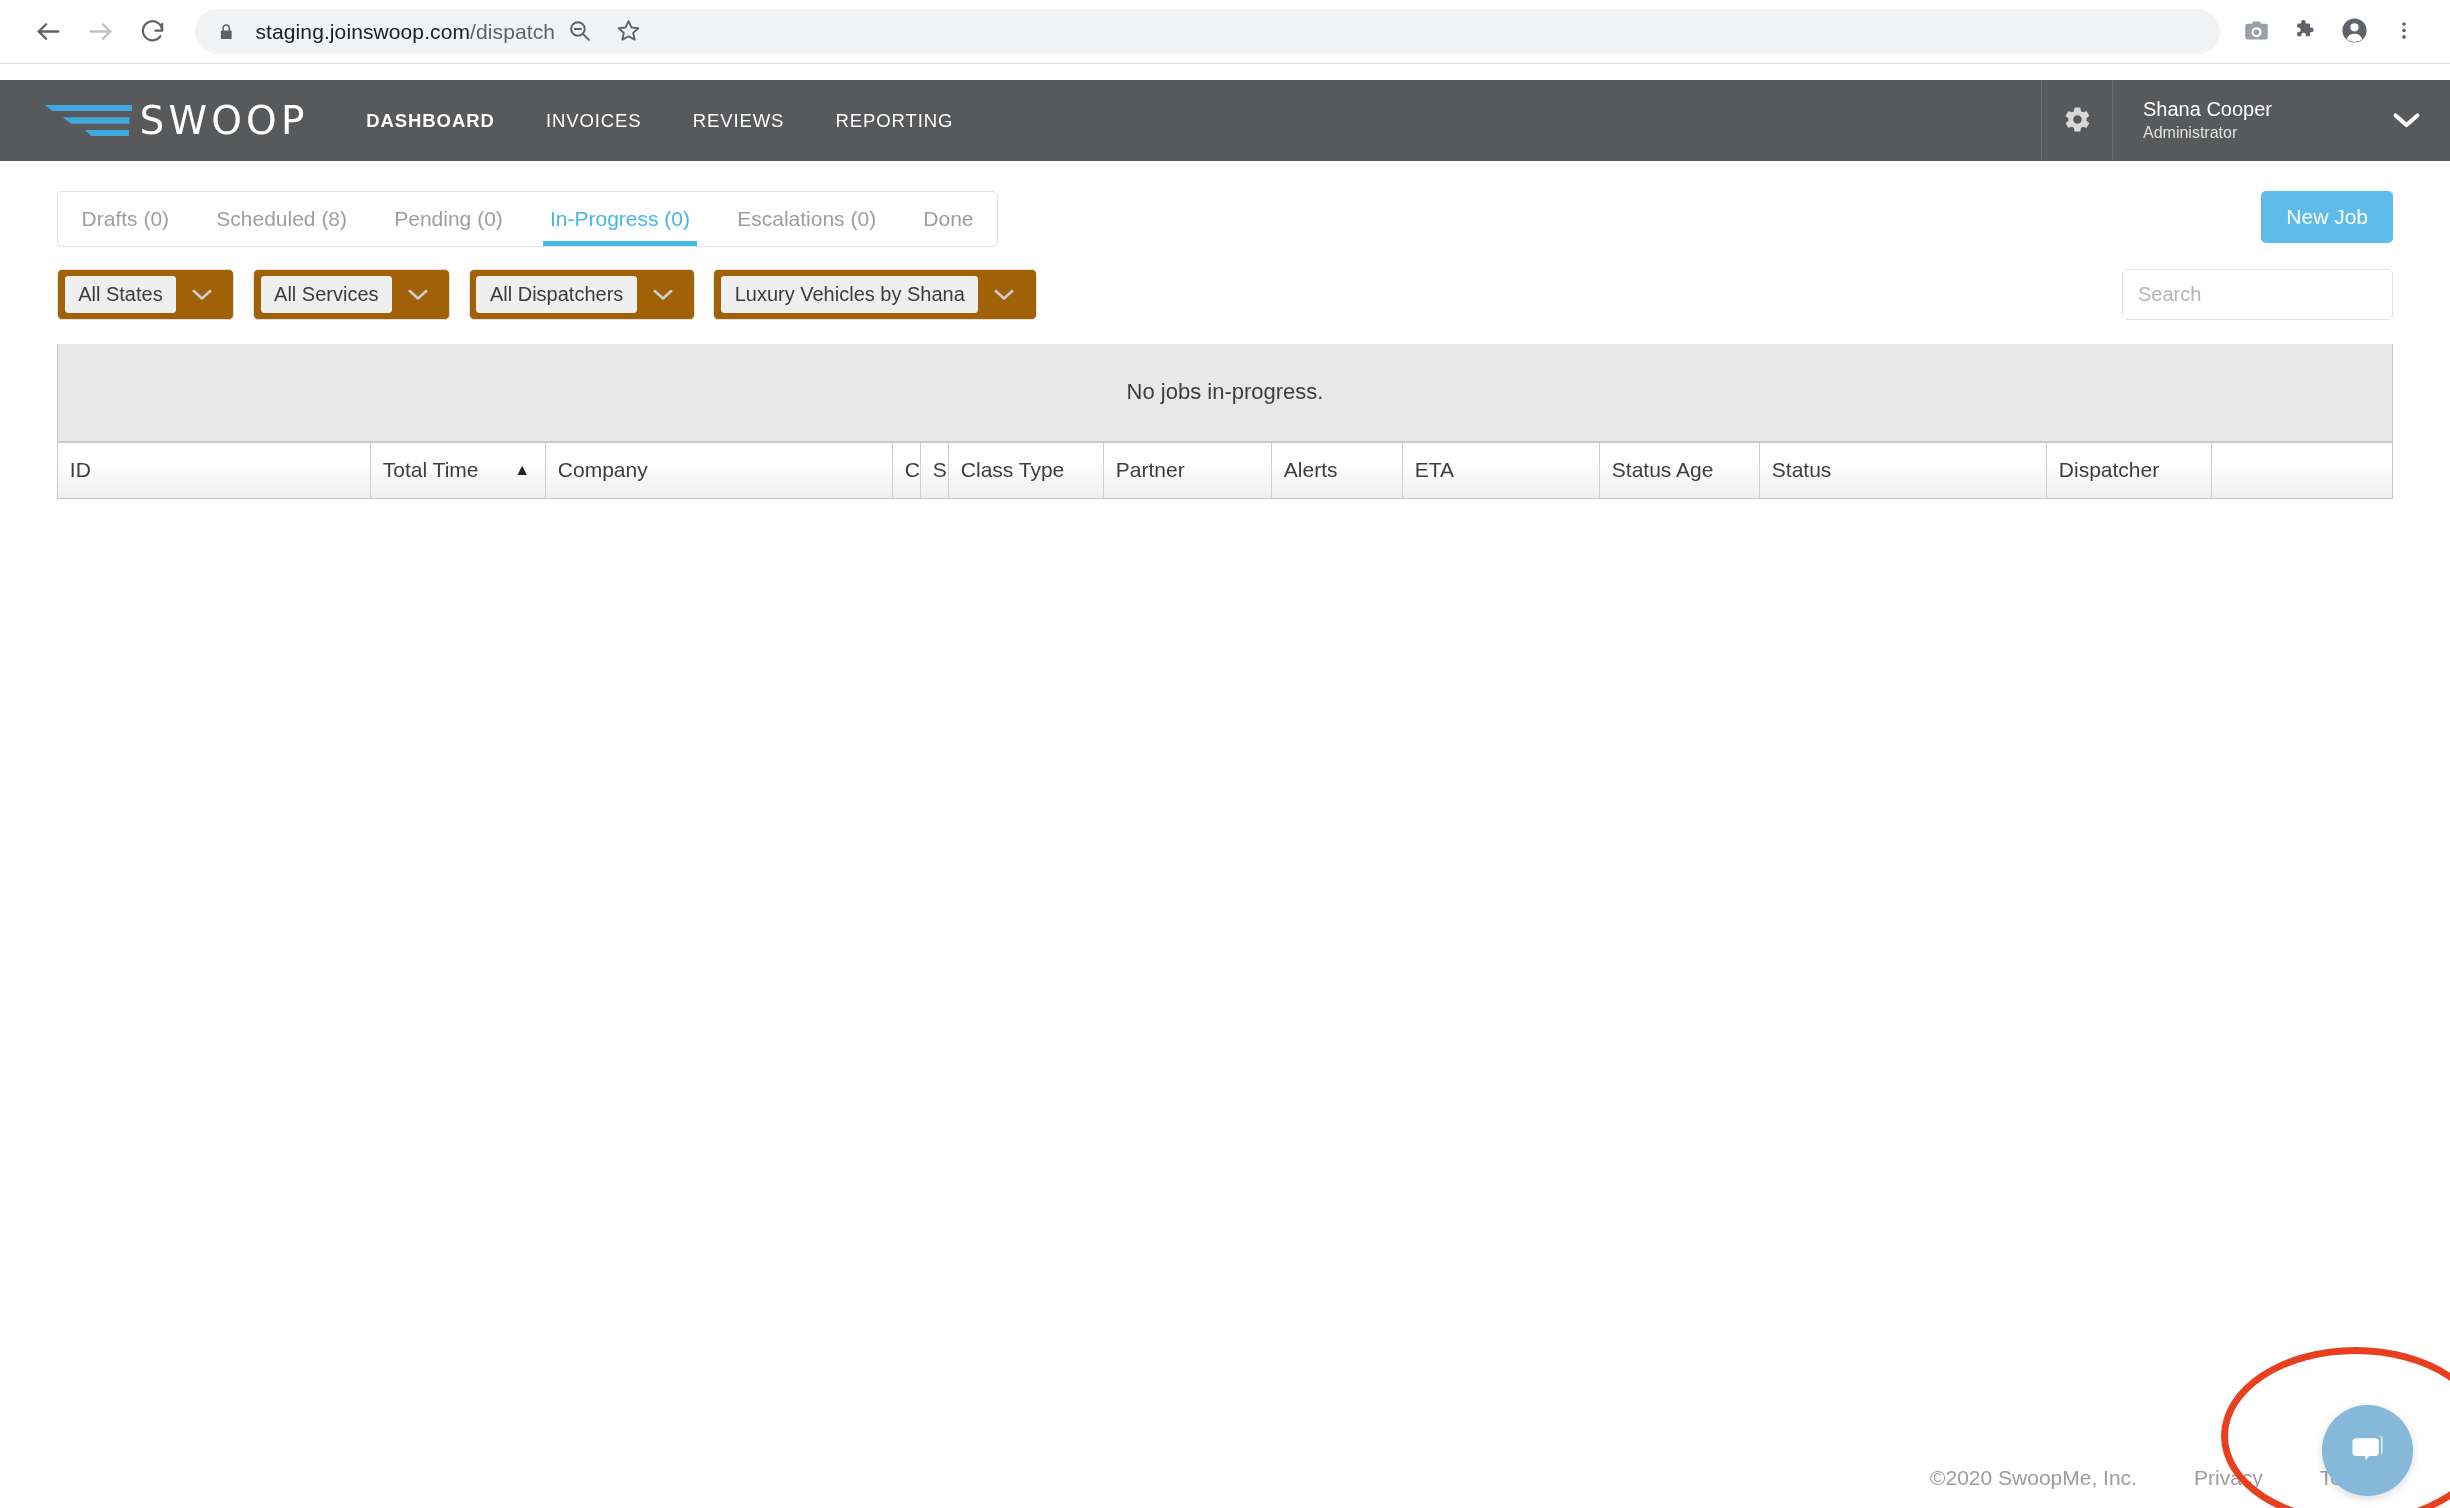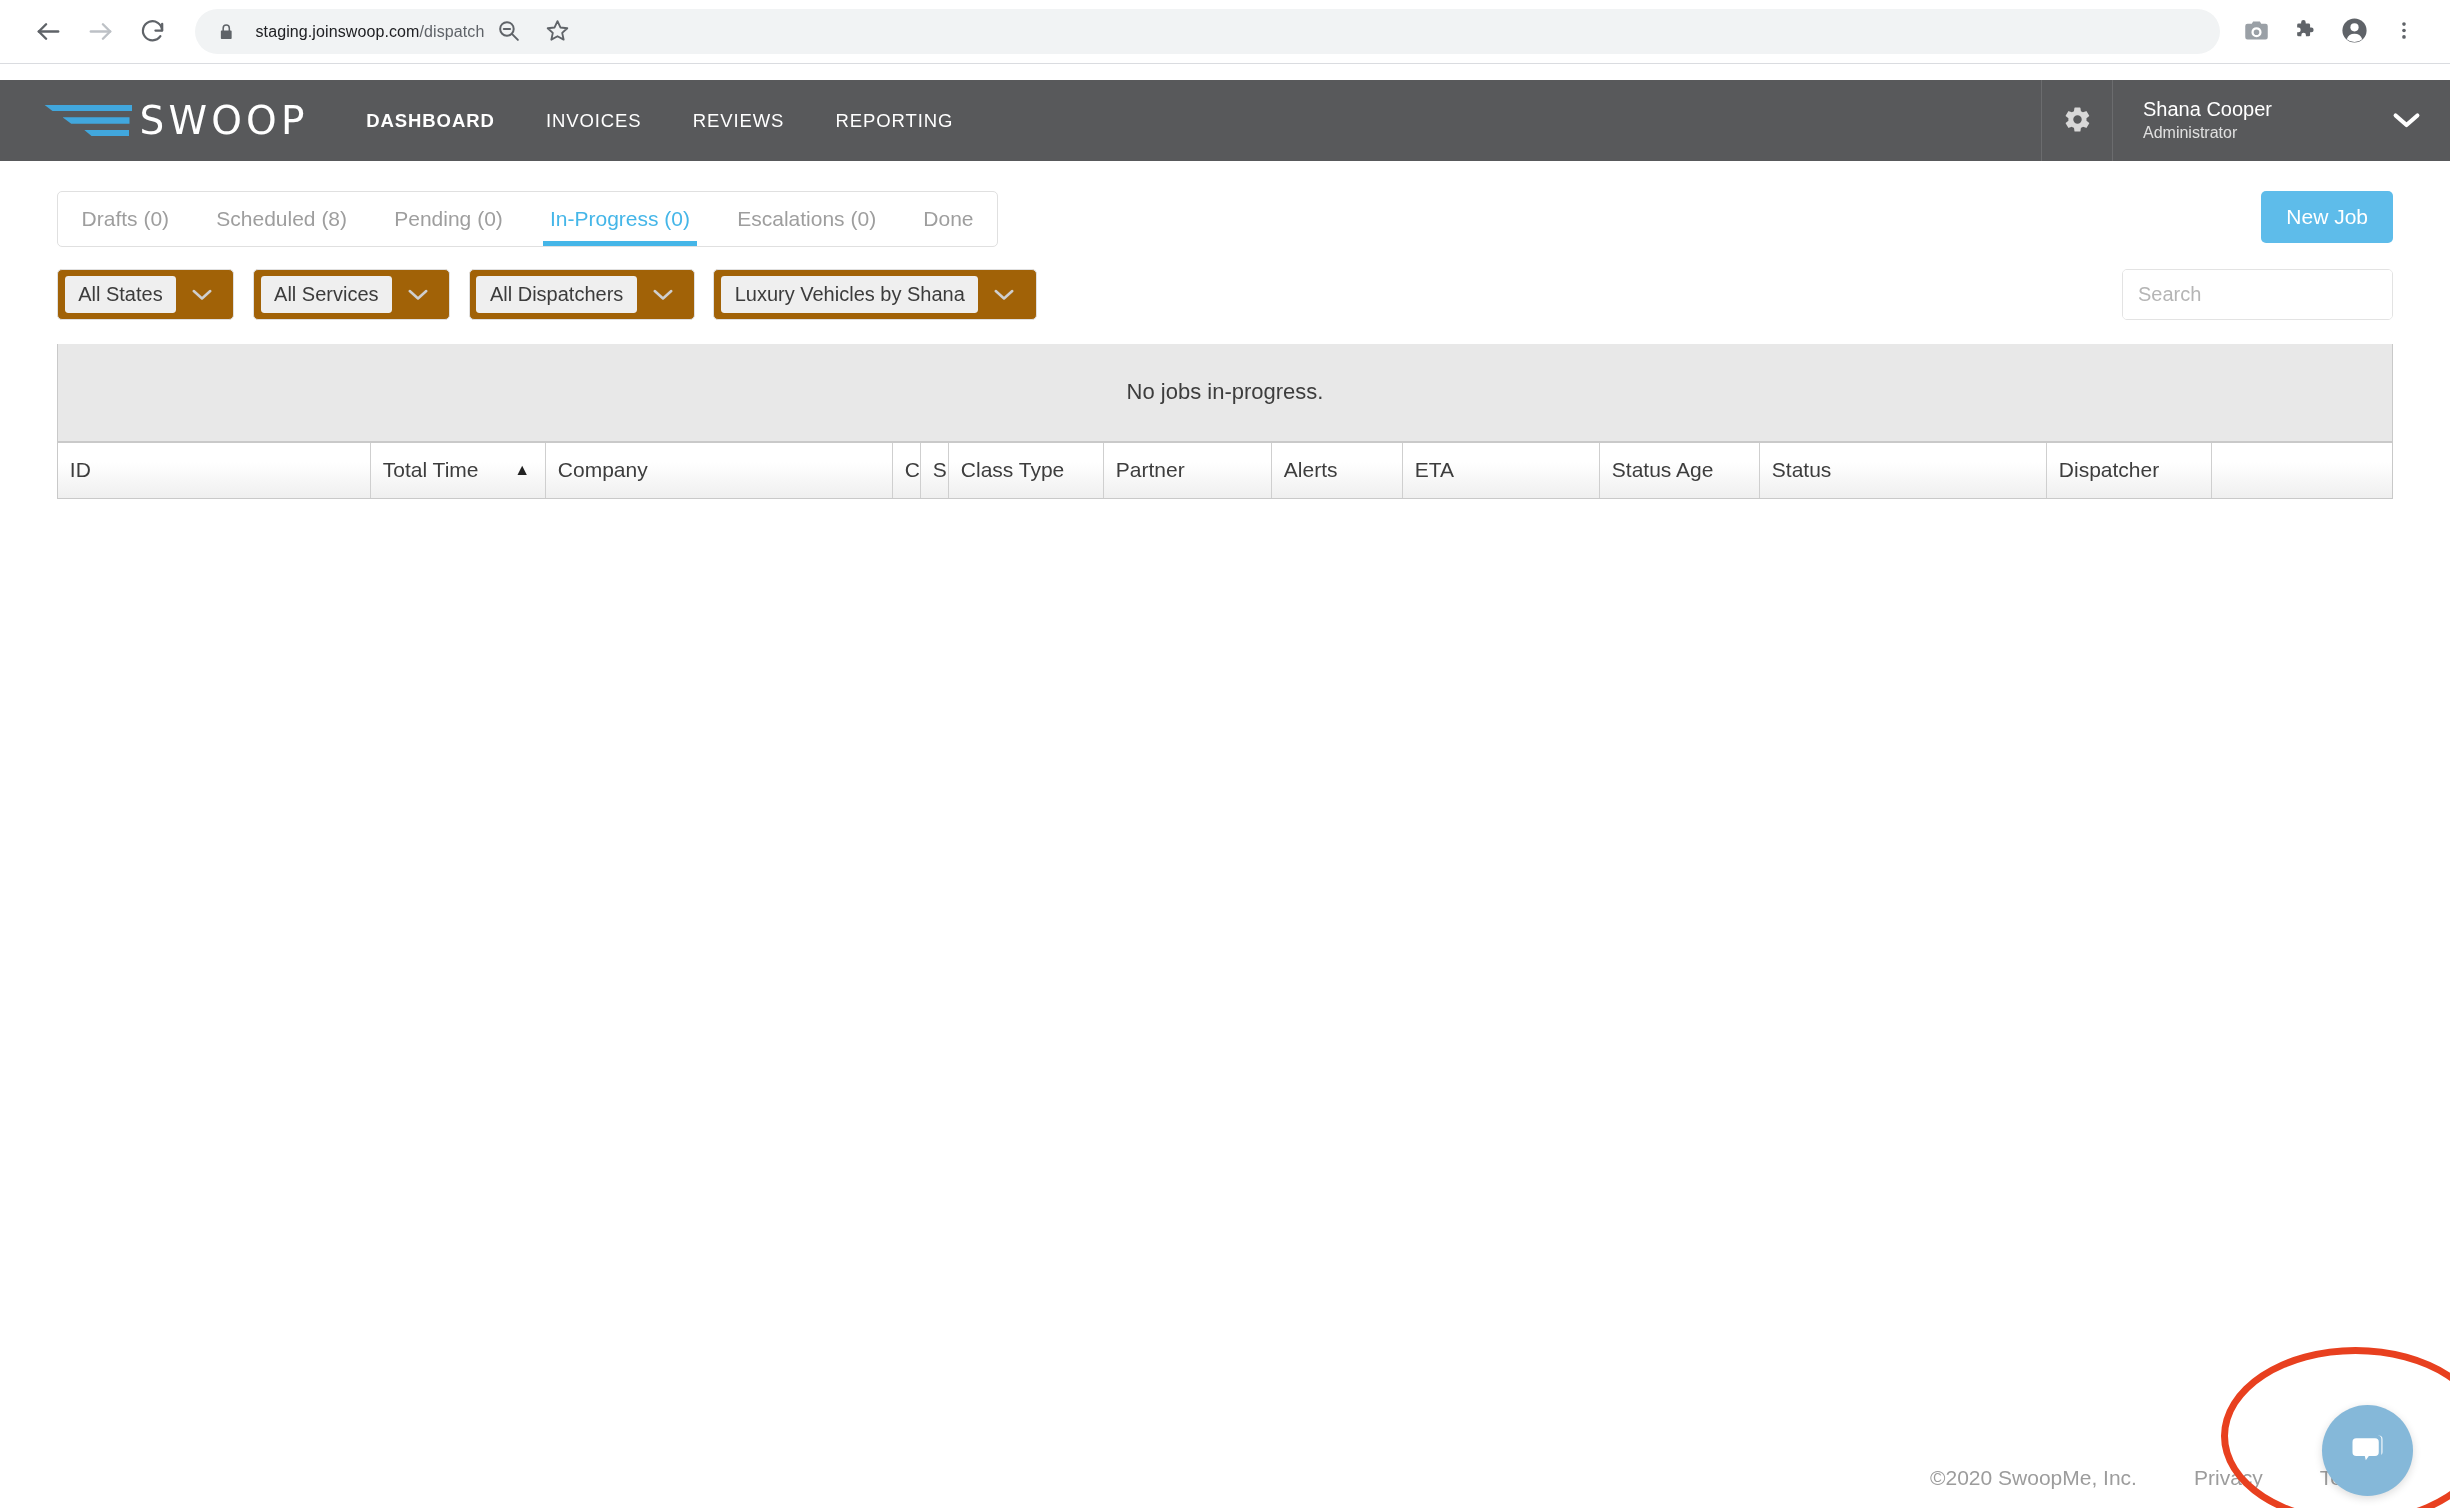--- a/index.html
+++ b/index.html
@@ -33,21 +33,21 @@
     margin-right: 6.7px;
     background: #f1f3f4;
     border-radius: 23px;
     display: flex;
     align-items: center;
     padding: 0 22px;
     min-width: 0;
   }
   #lock-icon { flex: 0 0 auto; margin-right: 20px; display:flex; }
   #url-text {
-    font-size: 16px;
+    font-size: 21px;
     color: #5f6368;
     white-space: nowrap;
     letter-spacing: 0.1px;
   }
   #url-text .host { color: #202124; }
   #omnibox-right {
     display: flex; align-items: center; flex: 0 0 auto;
   }
   .chrome-icon {
     width: 49px; height: 49px;

